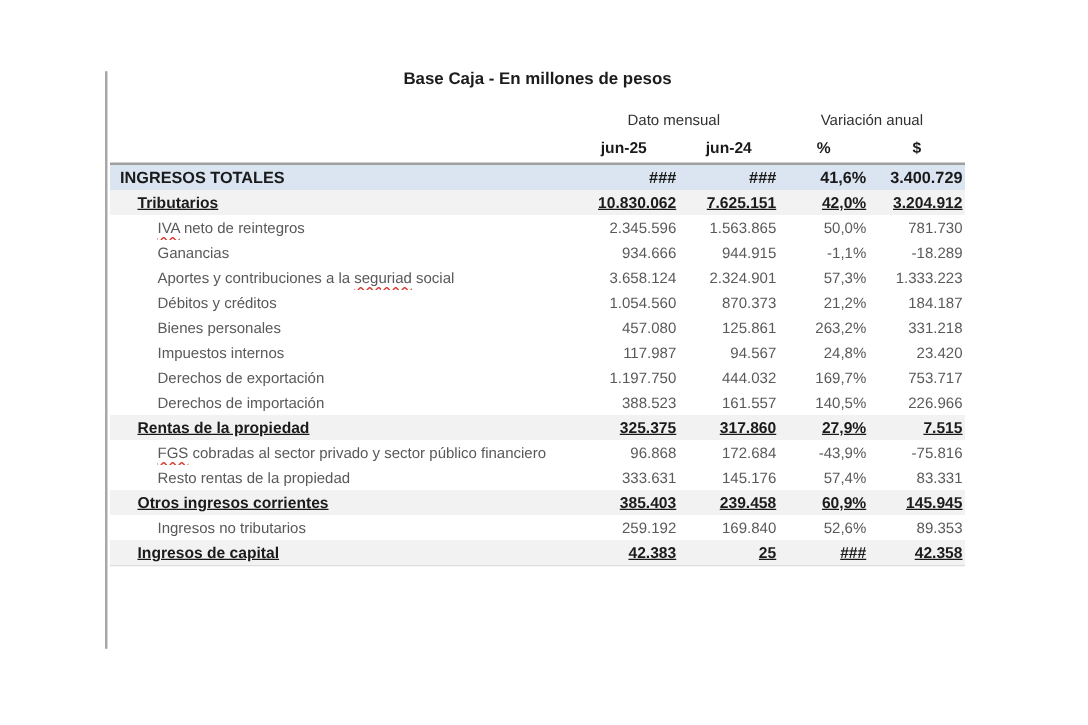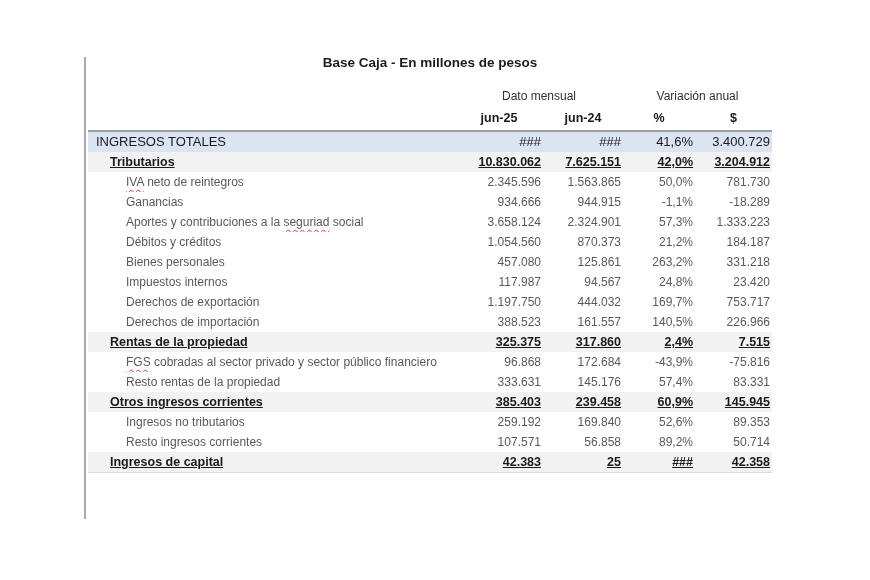--- a/index.html
+++ b/index.html
@@ -61,21 +61,21 @@
     font-size: 12px;
     color: var(--detail-text);
     white-space: nowrap;
     overflow: hidden;
   }
   .row .num { text-align: right; padding-right: 2px; }
   .row.total {
     background: var(--total-bg);
   }
   .row.total .cell {
-    font-weight: 400;
+    font-weight: 700;
     font-size: 13px;
     color: var(--strong-text);
   }
   .row.subtotal {
     background: var(--subtotal-bg);
   }
   .row.subtotal .cell {
     font-weight: 700;
     font-size: 12.5px;
     color: var(--strong-text);
@@ -182,21 +182,21 @@
         <div class="cell lbl">Derechos de importación</div>
         <div class="cell num">388.523</div>
         <div class="cell num">161.557</div>
         <div class="cell num">140,5%</div>
         <div class="cell num">226.966</div>
       </div>
       <div class="row grid5 subtotal level1">
         <div class="cell lbl">Rentas de la propiedad</div>
         <div class="cell num">325.375</div>
         <div class="cell num">317.860</div>
-        <div class="cell num">2,4%</div>
+        <div class="cell num">27,9%</div>
         <div class="cell num">7.515</div>
       </div>
       <div class="row grid5 detail level2">
         <div class="cell lbl"><span class="sq">FGS</span> cobradas al sector privado y sector público financiero</div>
         <div class="cell num">96.868</div>
         <div class="cell num">172.684</div>
         <div class="cell num">-43,9%</div>
         <div class="cell num">-75.816</div>
       </div>
       <div class="row grid5 detail level2">
@@ -213,27 +213,20 @@
         <div class="cell num">60,9%</div>
         <div class="cell num">145.945</div>
       </div>
       <div class="row grid5 detail level2">
         <div class="cell lbl">Ingresos no tributarios</div>
         <div class="cell num">259.192</div>
         <div class="cell num">169.840</div>
         <div class="cell num">52,6%</div>
         <div class="cell num">89.353</div>
       </div>
-      <div class="row grid5 detail level2">
-        <div class="cell lbl">Resto ingresos corrientes</div>
-        <div class="cell num">107.571</div>
-        <div class="cell num">56.858</div>
-        <div class="cell num">89,2%</div>
-        <div class="cell num">50.714</div>
-      </div>
       <div class="row grid5 subtotal level1">
         <div class="cell lbl">Ingresos de capital</div>
         <div class="cell num">42.383</div>
         <div class="cell num">25</div>
         <div class="cell num">###</div>
         <div class="cell num">42.358</div>
       </div>
     </div>
 </div>
 

